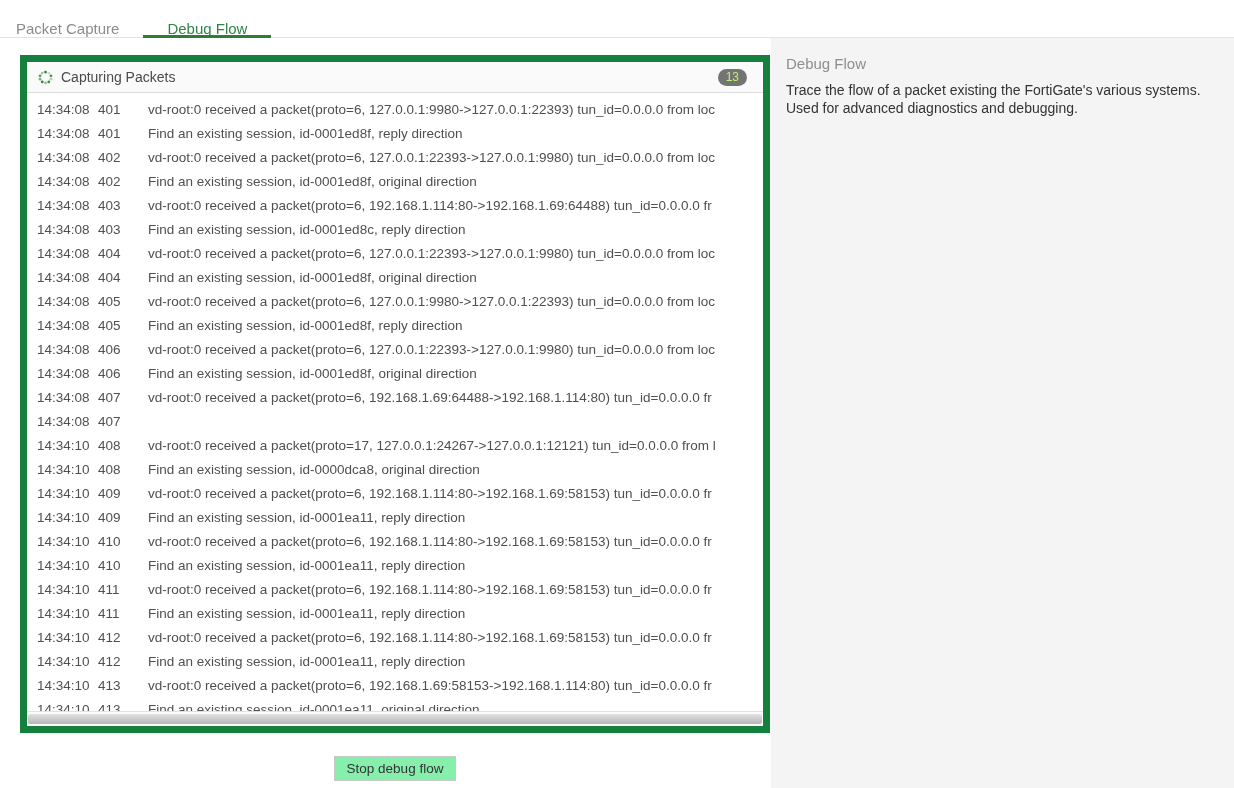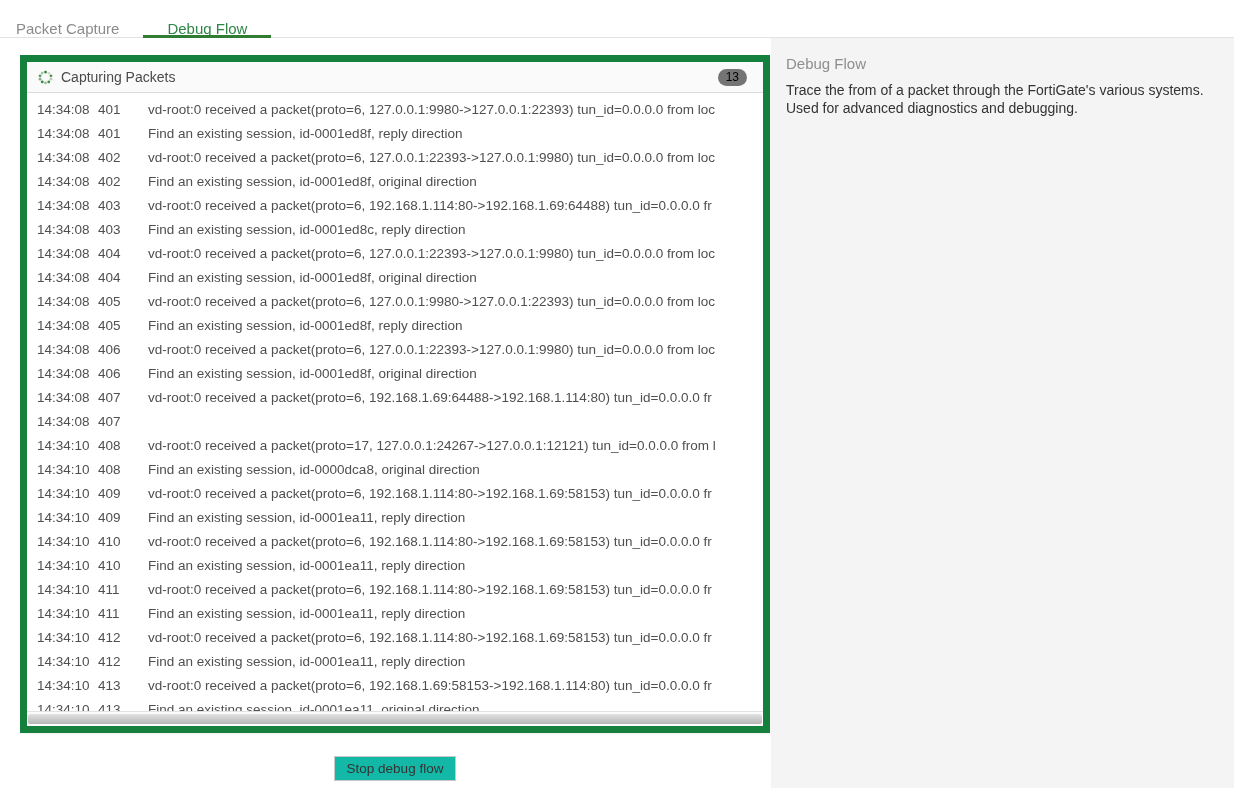--- a/index.html
+++ b/index.html
@@ -22,39 +22,39 @@
   .right-col { flex:1; background:#f4f4f4; padding:17px 14px 0 15px; }
 
   
   .panel { margin:17px 0 0 20px; width:750px; height:678px; background:#fff;
            border:7px solid #15803d; display:flex; flex-direction:column;
            box-shadow:1px 1px 2px rgba(0,0,0,0.06); }
   .panel-header { height:31px; flex:0 0 31px; background:#fafafa;
                   border-bottom:1px solid #dcdcdc; display:flex; align-items:center;
                   padding:0 16px 0 11px; }
   .panel-title { font-size:14px; color:#4a4a4a; margin-left:8px; }
-  .badge { margin-left:auto; background:#747474; color:#000000; font-size:12px;
+  .badge { margin-left:auto; background:#747474; color:#bef264; font-size:12px;
            line-height:17px; padding:0 8px; border-radius:9px; }
 
   .log-list { flex:1 1 auto; overflow:hidden; padding-top:4px; background:#fff; }
   .log-row { height:24px; display:flex; align-items:center; font-size:13.5px;
              color:#4f4f4f;gap:6px; }
   .col-time { width:50px; margin-left:10px; flex:0 0 auto; }
   .col-seq  { width:28px; margin-left:5px; flex:0 0 auto; }
   .col-msg  { margin-left:16px; flex:1 1 auto; white-space:nowrap; overflow:hidden; }
 
   .hscrollbar { flex:0 0 15px; border-top:1px solid #e2e2e2; background:#fcfcfc;
                 display:flex; align-items:center; padding:0 1px; }
   .hscroll-thumb { height:10px; width:100%; border-radius:2px;
                    background:linear-gradient(180deg,#e3e3e3,#b5b5b5); }
 
   
   .button-row { width:790px; margin-top:23px; text-align:center; }
   .stop-btn { font-family:"Liberation Sans", sans-serif; font-size:13.5px;
-              color:#333; background:#14b8a6; border:1px solid #c9c9c9;
+              color:#333; background:#86efac; border:1px solid #c9c9c9;
               padding:4px 12px; cursor:pointer; }
 
   
   .help-title { font-size:15px; color:#8e8e8e; margin-bottom:9px; }
   .help-desc { font-size:14px; color:#333; line-height:18px; max-width:452px; }
 
   .spinner { display:inline-block; width:15px; height:15px; }
 </style>
 </head>
 <body>
@@ -252,16 +252,16 @@
       </div>
     </div>
 
     <div class="button-row">
       <button class="stop-btn">Stop debug flow</button>
     </div>
   </div>
 
   <div class="right-col">
     <div class="help-title">Debug Flow</div>
-    <p class="help-desc">Trace the from of a packet through the FortiGate's various systems. Used for advanced diagnostics and debugging.</p>
+    <p class="help-desc">Trace the flow of a packet existing the FortiGate's various systems. Used for advanced diagnostics and debugging.</p>
   </div>
 
 </div>
 
 </body></html>

